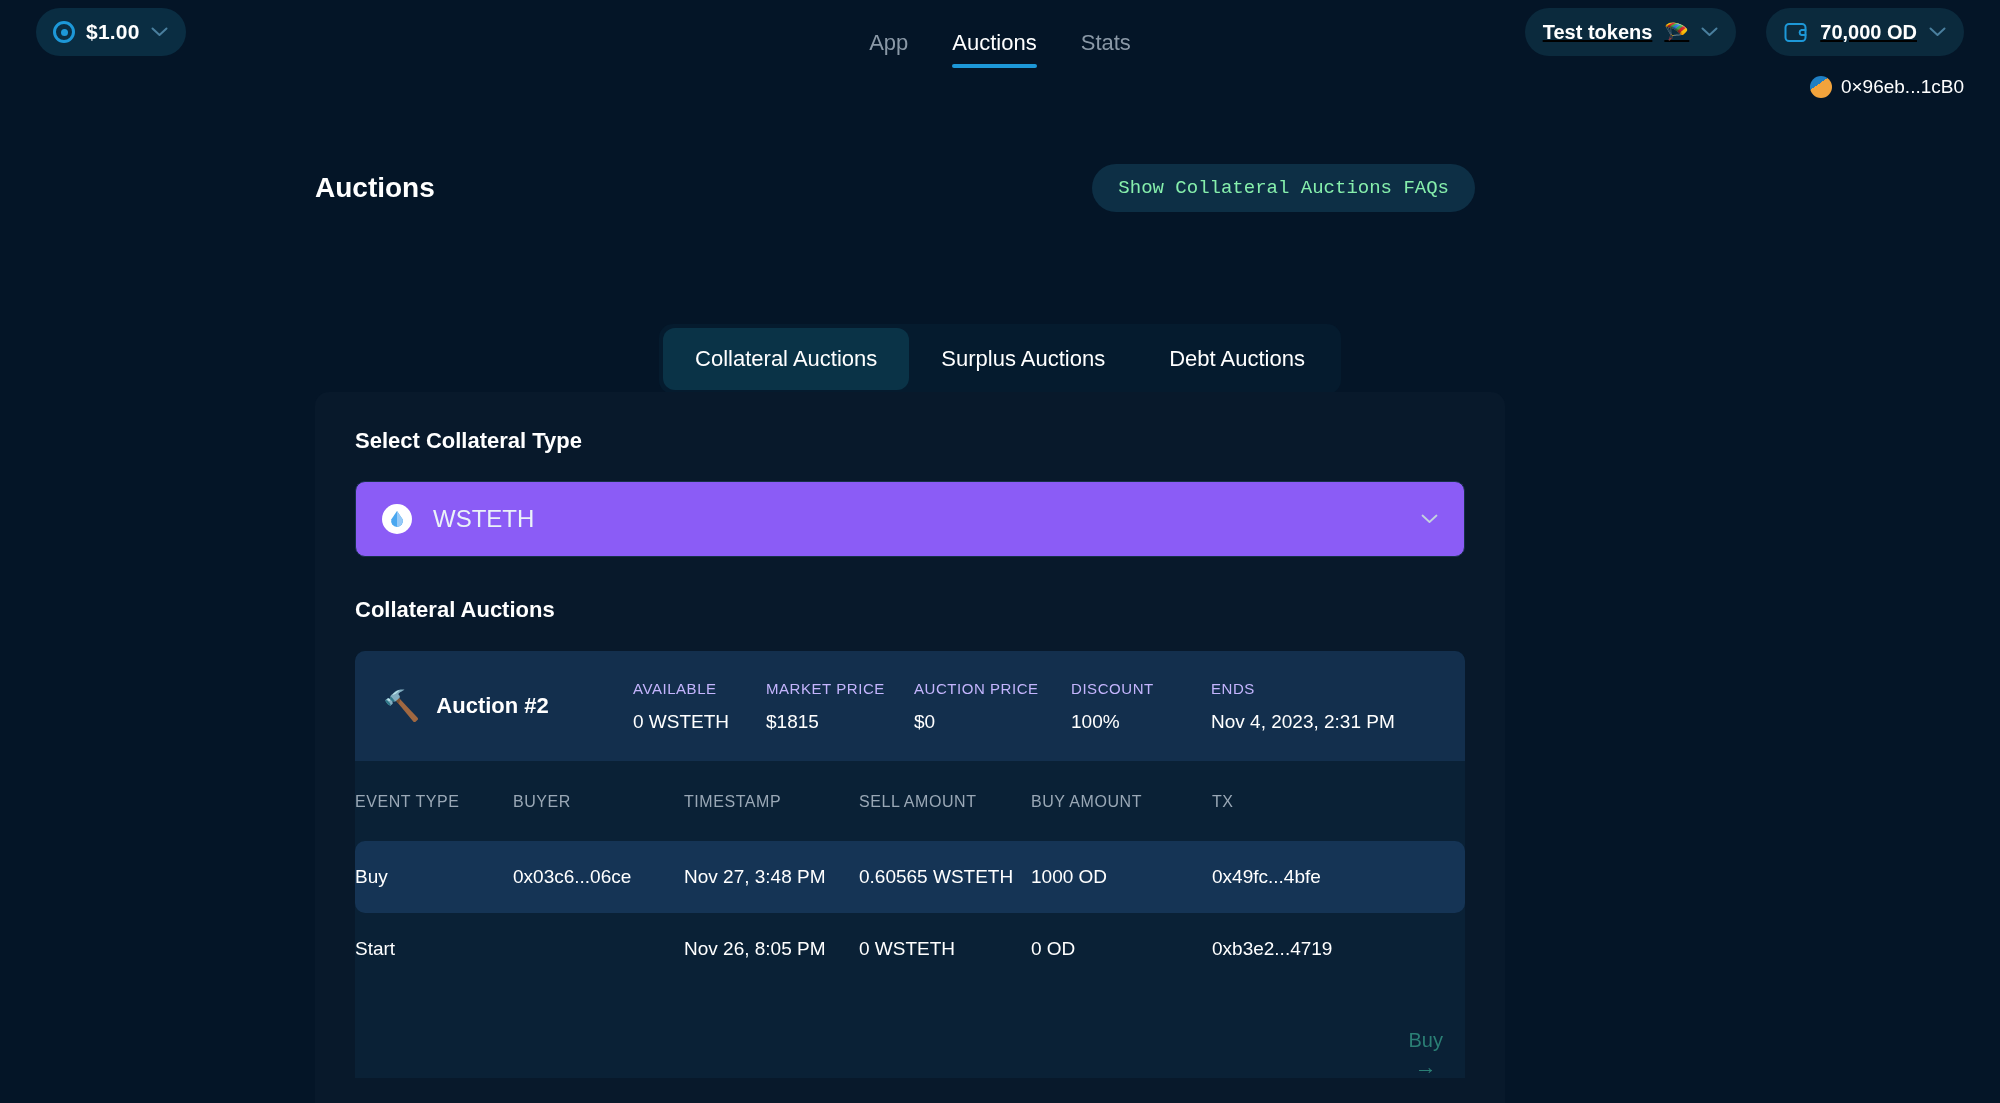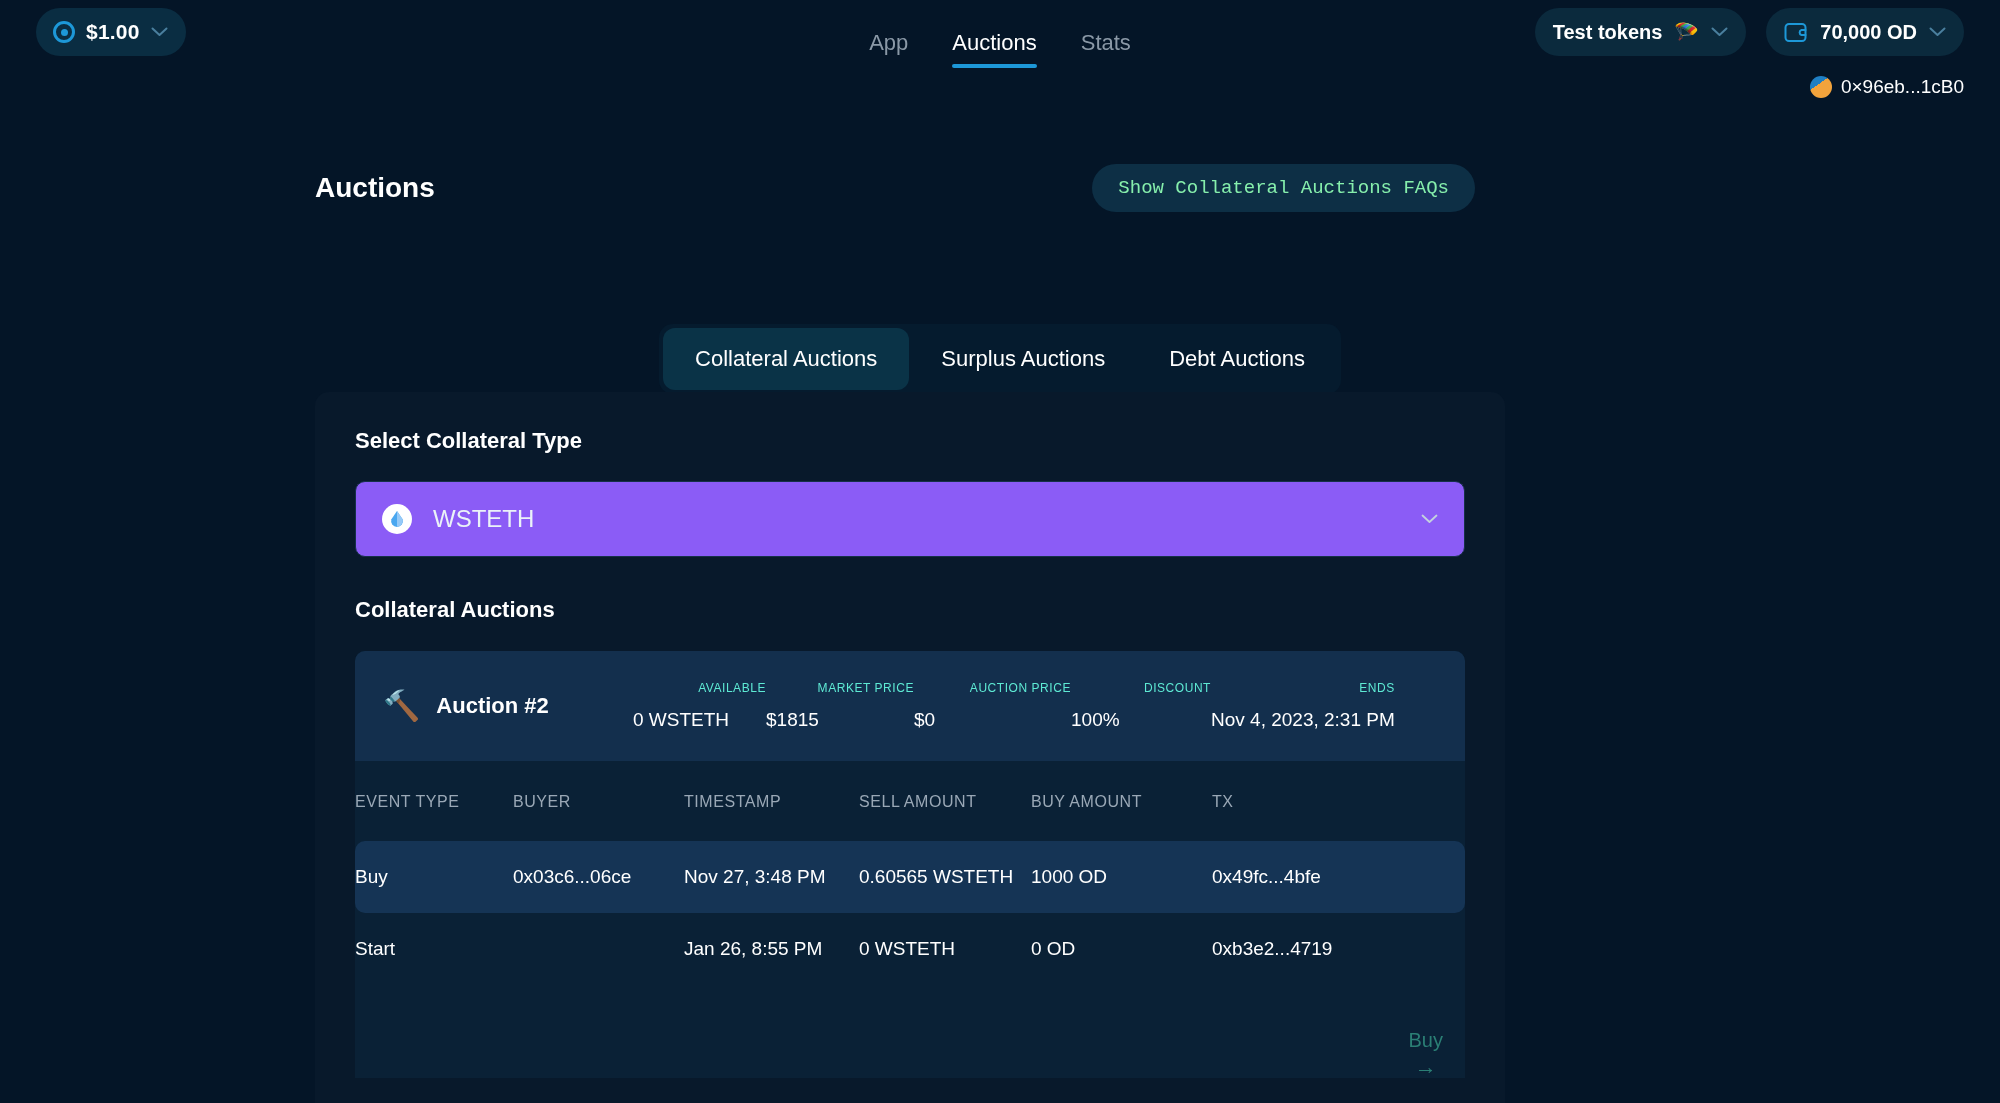--- a/index.html
+++ b/index.html
@@ -83,21 +83,22 @@
     height: 4px;
     border-radius: 2px;
     background: #1d98d8;
   }
 
   .right-group {
     position: absolute;
     right: 36px; top: 8px;
     display: flex;
     align-items: center;
-    gap: 20px;
+    gap: 30px;
+    text-decoration: underline;
   }
   .pill {
     height: 48px;
     display: flex;
     align-items: center;
     gap: 12px;
     padding: 0 18px;
     background: #0b2a3d;
     border-radius: 26px;
     cursor: pointer;
@@ -252,25 +253,24 @@
   }
   .gavel { font-size: 30px; line-height: 1; }
   .auction-id .t {
     color: #ffffff;
     font-size: 22px;
     font-weight: bold;
     white-space: nowrap;
   }
   .stat { flex: none; }
   .stat .k {
-    color: #5eead4;
-    font-size: 12px;
+    color: #c4b5fd;
+    font-size: 15px;
     letter-spacing: .55px;
     white-space: nowrap;
-    text-align: right;
   }
   .stat .v {
     color: #ffffff;
     font-size: 19px;
     margin-top: 14px;
     white-space: nowrap;
   }
 
   table.events {
     width: 100%;
@@ -462,21 +462,21 @@
               <td class="pad-l">Buy</td>
               <td class="lnk">0x03c6...06ce</td>
               <td>Nov 27, 3:48 PM</td>
               <td>0.60565 WSTETH</td>
               <td>1000 OD</td>
               <td class="lnk">0x49fc...4bfe</td>
             </tr>
             <tr>
               <td class="pad-l">Start</td>
               <td class="lnk"></td>
-              <td>Jan 26, 8:55 PM</td>
+              <td>Nov 26, 8:05 PM</td>
               <td>0 WSTETH</td>
               <td>0 OD</td>
               <td class="lnk">0xb3e2...4719</td>
             </tr>
           </tbody>
         </table>
 
         <div class="buy-area">
           <button class="buy-btn">
             <span>Buy</span>

